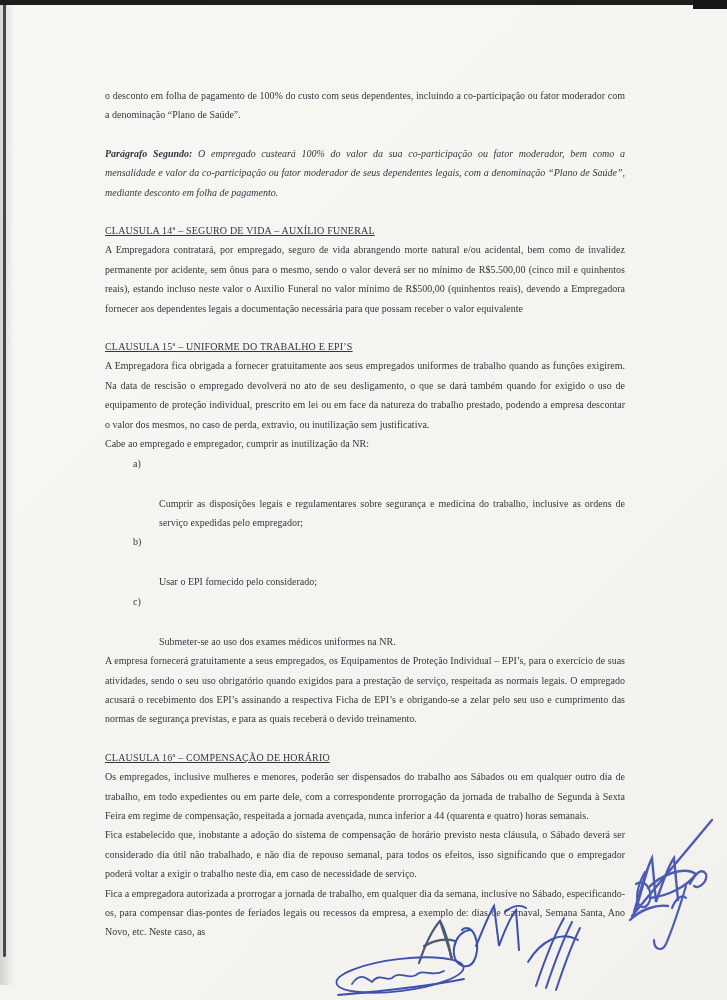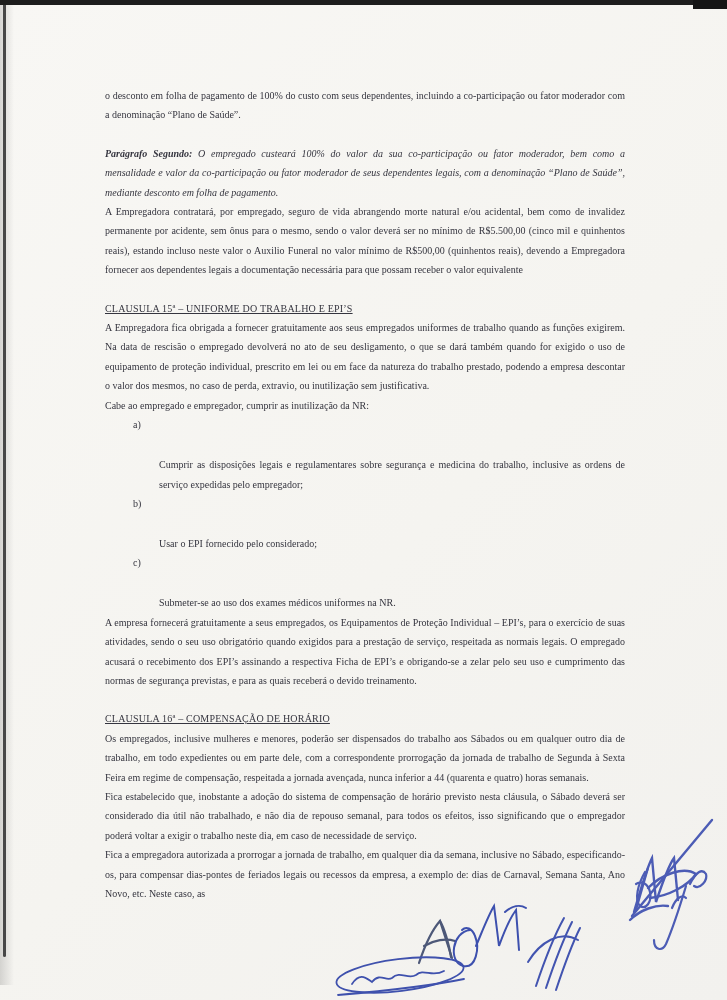--- a/index.html
+++ b/index.html
@@ -41,20 +41,21 @@
 <div class="scan-top-right"></div>
 <div class="scan-left-fade"></div>
 <div class="scan-left-line"></div>
 
 <div class="content">
 
   <p>o desconto em folha de pagamento de 100% do custo com seus dependentes, incluindo a co-participação ou fator moderador com a denominação “Plano de Saúde”.</p>
 
   <p class="gap"><span class="bold">Parágrafo Segundo:</span><span> O empregado custeará 100% do valor da sua co-participação ou fator moderador, bem como a mensalidade e valor da co-participação ou fator moderador de seus dependentes legais, com a denominação “Plano de Saúde”, mediante desconto em folha de pagamento.</span></p>
 
+  <p class="clause-heading">CLAUSULA 14ª – SEGURO DE VIDA – AUXÍLIO FUNERAL</p>
   <p>A Empregadora contratará, por empregado, seguro de vida abrangendo morte natural e/ou acidental, bem como de invalidez permanente por acidente, sem ônus para o mesmo, sendo o valor deverá ser no mínimo de R$5.500,00 (cinco mil e quinhentos reais), estando incluso neste valor o Auxilio Funeral no valor mínimo de R$500,00 (quinhentos reais), devendo a Empregadora fornecer aos dependentes legais a documentação necessária para que possam receber o valor equivalente</p>
 
   <p class="clause-heading">CLAUSULA 15ª – UNIFORME DO TRABALHO E EPI’S</p>
   <p>A Empregadora fica obrigada a fornecer gratuitamente aos seus empregados uniformes de trabalho quando as funções exigirem. Na data de rescisão o empregado devolverá no ato de seu desligamento, o que se dará também quando for exigido o uso de equipamento de proteção individual, prescrito em lei ou em face da natureza do trabalho prestado, podendo a empresa descontar o valor dos mesmos, no caso de perda, extravio, ou inutilização sem justificativa.</p>
   <p>Cabe ao empregado e empregador, cumprir as inutilização da NR:</p>
 
   <div class="nr-list">
     <div class="nr-item">
       <span class="nr-marker">a)</span>
       <span class="nr-text">Cumprir as disposições legais e regulamentares sobre segurança e medicina do trabalho, inclusive as ordens de serviço expedidas pelo empregador;</span>

